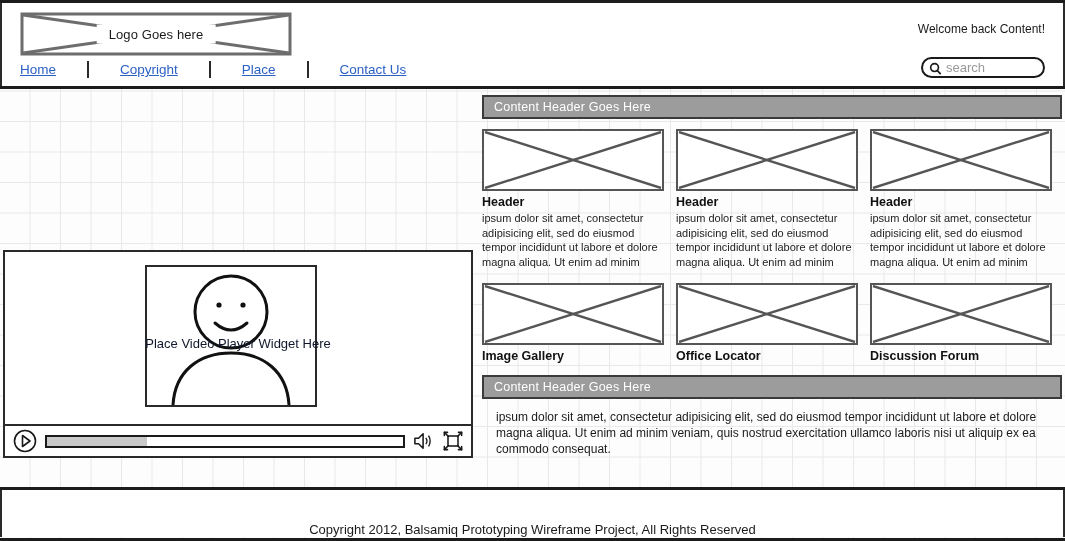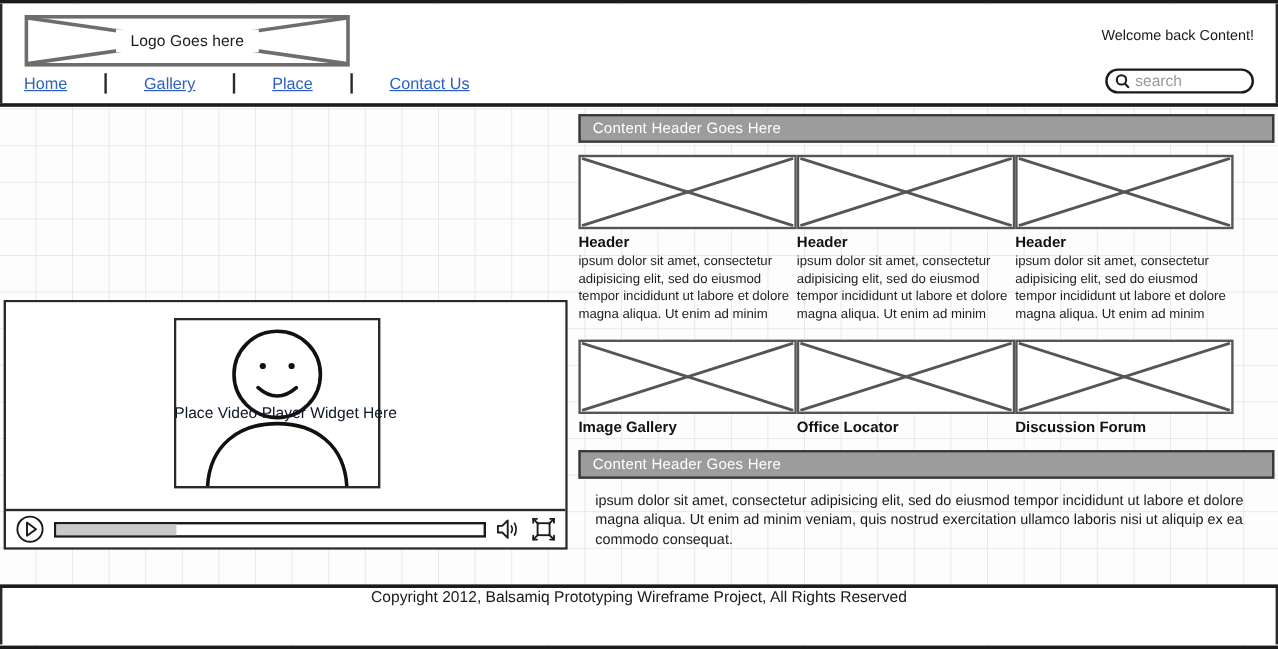--- a/index.html
+++ b/index.html
@@ -252,20 +252,21 @@
     display: flex;
     align-items: center;
     padding-left: 10px;
     color: #ffffff;
     font-size: 12.5px;
     letter-spacing: .2px;
   }
 
   .card-row {
     display: flex;
+    gap: 12px;
   }
   .card { width: 182px; }
   .card-img {
     width: 182px; height: 62px;
     border: 2px solid #555;
     box-sizing: border-box;
     background: #fff;
   }
   .card-img svg { display: block; }
   .card-title {
@@ -291,21 +292,21 @@
   
   #footer {
     position: absolute;
     left: 0; top: 490px;
     width: 1065px; height: 47px;
     background: #ffffff;
     border-left: 2px solid #2a2a2a;
     border-right: 2px solid #2a2a2a;
     box-sizing: border-box;
     display: flex;
-    align-items: flex-start;
+    align-items: flex-end;
     justify-content: center;
   }
   #footer-text {
     font-size: 13px;
     color: #1a1a1a;
   }
 </style>
 </head>
 <body>
 
@@ -320,21 +321,21 @@
         <rect x="2" y="2" width="268" height="40" fill="#ffffff" stroke="#6d6d6d" stroke-width="3"></rect>
         <line x1="3" y1="3" x2="269" y2="41" stroke="#6d6d6d" stroke-width="3"></line>
         <line x1="3" y1="41" x2="269" y2="3" stroke="#6d6d6d" stroke-width="3"></line>
       </svg>
       <div id="logo-label">Logo Goes here</div>
     </div>
 
     <div id="nav">
       <a href="#">Home</a>
       <span class="nav-sep"></span>
-      <a href="#">Gallery</a>
+      <a href="#">Copyright</a>
       <span class="nav-sep"></span>
       <a href="#">Place</a>
       <span class="nav-sep"></span>
       <a href="#">Contact Us</a>
     </div>
 
     <div id="welcome">Welcome back Content!</div>
 
     <div id="search-box">
       <span class="mag">

